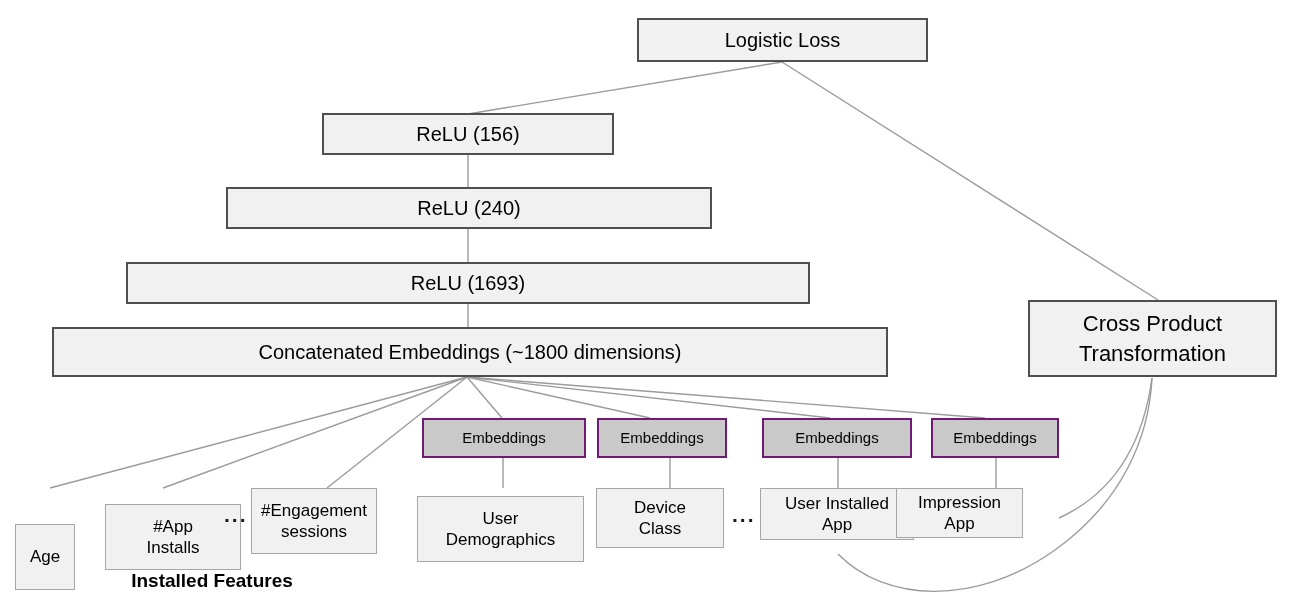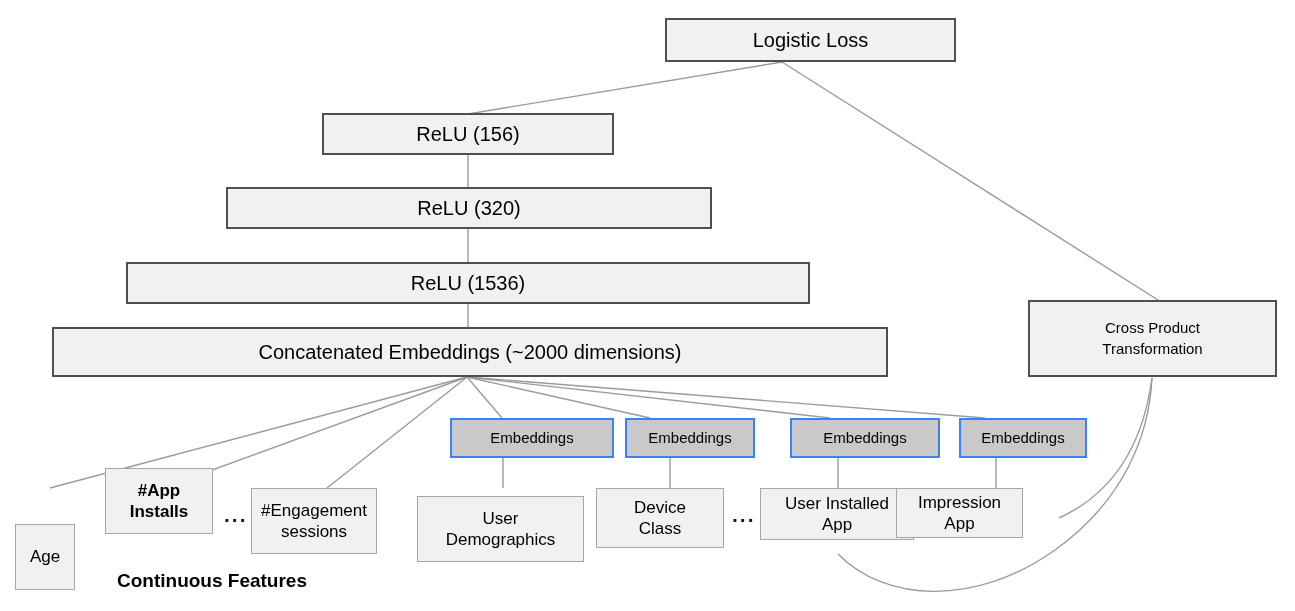--- a/index.html
+++ b/index.html
@@ -26,25 +26,24 @@
     font-size: 20px;
     line-height: 1.25;
     white-space: pre-line;
   }
   .box.leaf {
     border: 1.6px solid #a6a6a6;
     font-size: 17px;
   }
   .box.embed {
     background: #c9c9c9;
-    border: 2px solid #3b82f6;
+    border: 2px solid #701a75;
     font-size: 15px;
-    margin-left: 28px;
   }
-  .box.cpt { font-size: 15px; line-height: 1.35; }
+  .box.cpt { font-size: 22px; line-height: 1.35; }
   .dots {
     position: absolute;
     font-size: 21px;
     font-weight: bold;
     letter-spacing: 2px;
     color: #1a1a1a;
   }
   .group-label {
     position: absolute;
     font-size: 19px;
@@ -72,44 +71,44 @@
     <path d="M467,377 L830,418"></path>
     <path d="M467,377 L985,418"></path>
     <path d="M503,458 L503,488"></path>
     <path d="M670,458 L670,488"></path>
     <path d="M838,458 L838,488"></path>
     <path d="M996,458 L996,488"></path>
     <path d="M838,554 C885,602 975,607 1055,550 C1122,502 1149,438 1152,378"></path>
     <path d="M1059,518 Q1138,482 1152,378"></path>
   </svg>
 
-  <div class="box" style="left:637px; top:18px; width:291px; height:44px;margin-left:28px;">Logistic Loss</div>
+  <div class="box" style="left:637px; top:18px; width:291px; height:44px;">Logistic Loss</div>
 
   <div class="box" style="left:322px; top:113px; width:292px; height:42px;">ReLU (156)</div>
 
-  <div class="box" style="left:226px; top:187px; width:486px; height:42px;">ReLU (320)</div>
+  <div class="box" style="left:226px; top:187px; width:486px; height:42px;">ReLU (240)</div>
 
-  <div class="box" style="left:126px; top:262px; width:684px; height:42px;">ReLU (1536)</div>
+  <div class="box" style="left:126px; top:262px; width:684px; height:42px;">ReLU (1693)</div>
 
-  <div class="box" style="left:52px; top:327px; width:836px; height:50px;">Concatenated Embeddings (~2000 dimensions)</div>
+  <div class="box" style="left:52px; top:327px; width:836px; height:50px;">Concatenated Embeddings (~1800 dimensions)</div>
 
   <div class="box cpt" style="left:1028px; top:300px; width:249px; height:77px;">Cross Product
 Transformation</div>
 
   <div class="box embed" style="left:422px; top:418px; width:164px; height:40px;">Embeddings</div>
 
   <div class="box embed" style="left:597px; top:418px; width:130px; height:40px;">Embeddings</div>
 
   <div class="box embed" style="left:762px; top:418px; width:150px; height:40px;">Embeddings</div>
 
   <div class="box embed" style="left:931px; top:418px; width:128px; height:40px;">Embeddings</div>
 
   <div class="box leaf" style="left:15px; top:488px; width:60px; height:66px;margin-top:36px;">Age</div>
 
-  <div class="box leaf" style="left:105px; top:468px; width:108px; height:66px;font-weight:bold;">#App
+  <div class="box leaf" style="left:105px; top:504px; width:136px; height:66px;">#App
 Installs</div>
 
   <div class="dots" style="left:224px; top:503px;">...</div>
 
   <div class="box leaf" style="left:251px; top:488px; width:126px; height:66px;">#Engagement
 sessions</div>
 
   <div class="box leaf" style="left:417px; top:488px; width:167px; height:66px;margin-top:8px;">User
 Demographics</div>
 
@@ -117,16 +116,16 @@
 Class</div>
 
   <div class="dots" style="left:732px; top:503px;">...</div>
 
   <div class="box leaf" style="left:760px; top:488px; width:154px; height:52px;">User Installed
 App</div>
 
   <div class="box leaf" style="left:896px; top:488px; width:127px; height:50px;">Impression
 App</div>
 
-  <div class="group-label" style="left:92px; top:570px; width:240px;">Continuous Features</div>
+  <div class="group-label" style="left:92px; top:570px; width:240px;">Installed Features</div>
 
 
 </div>
 
 </body></html>

